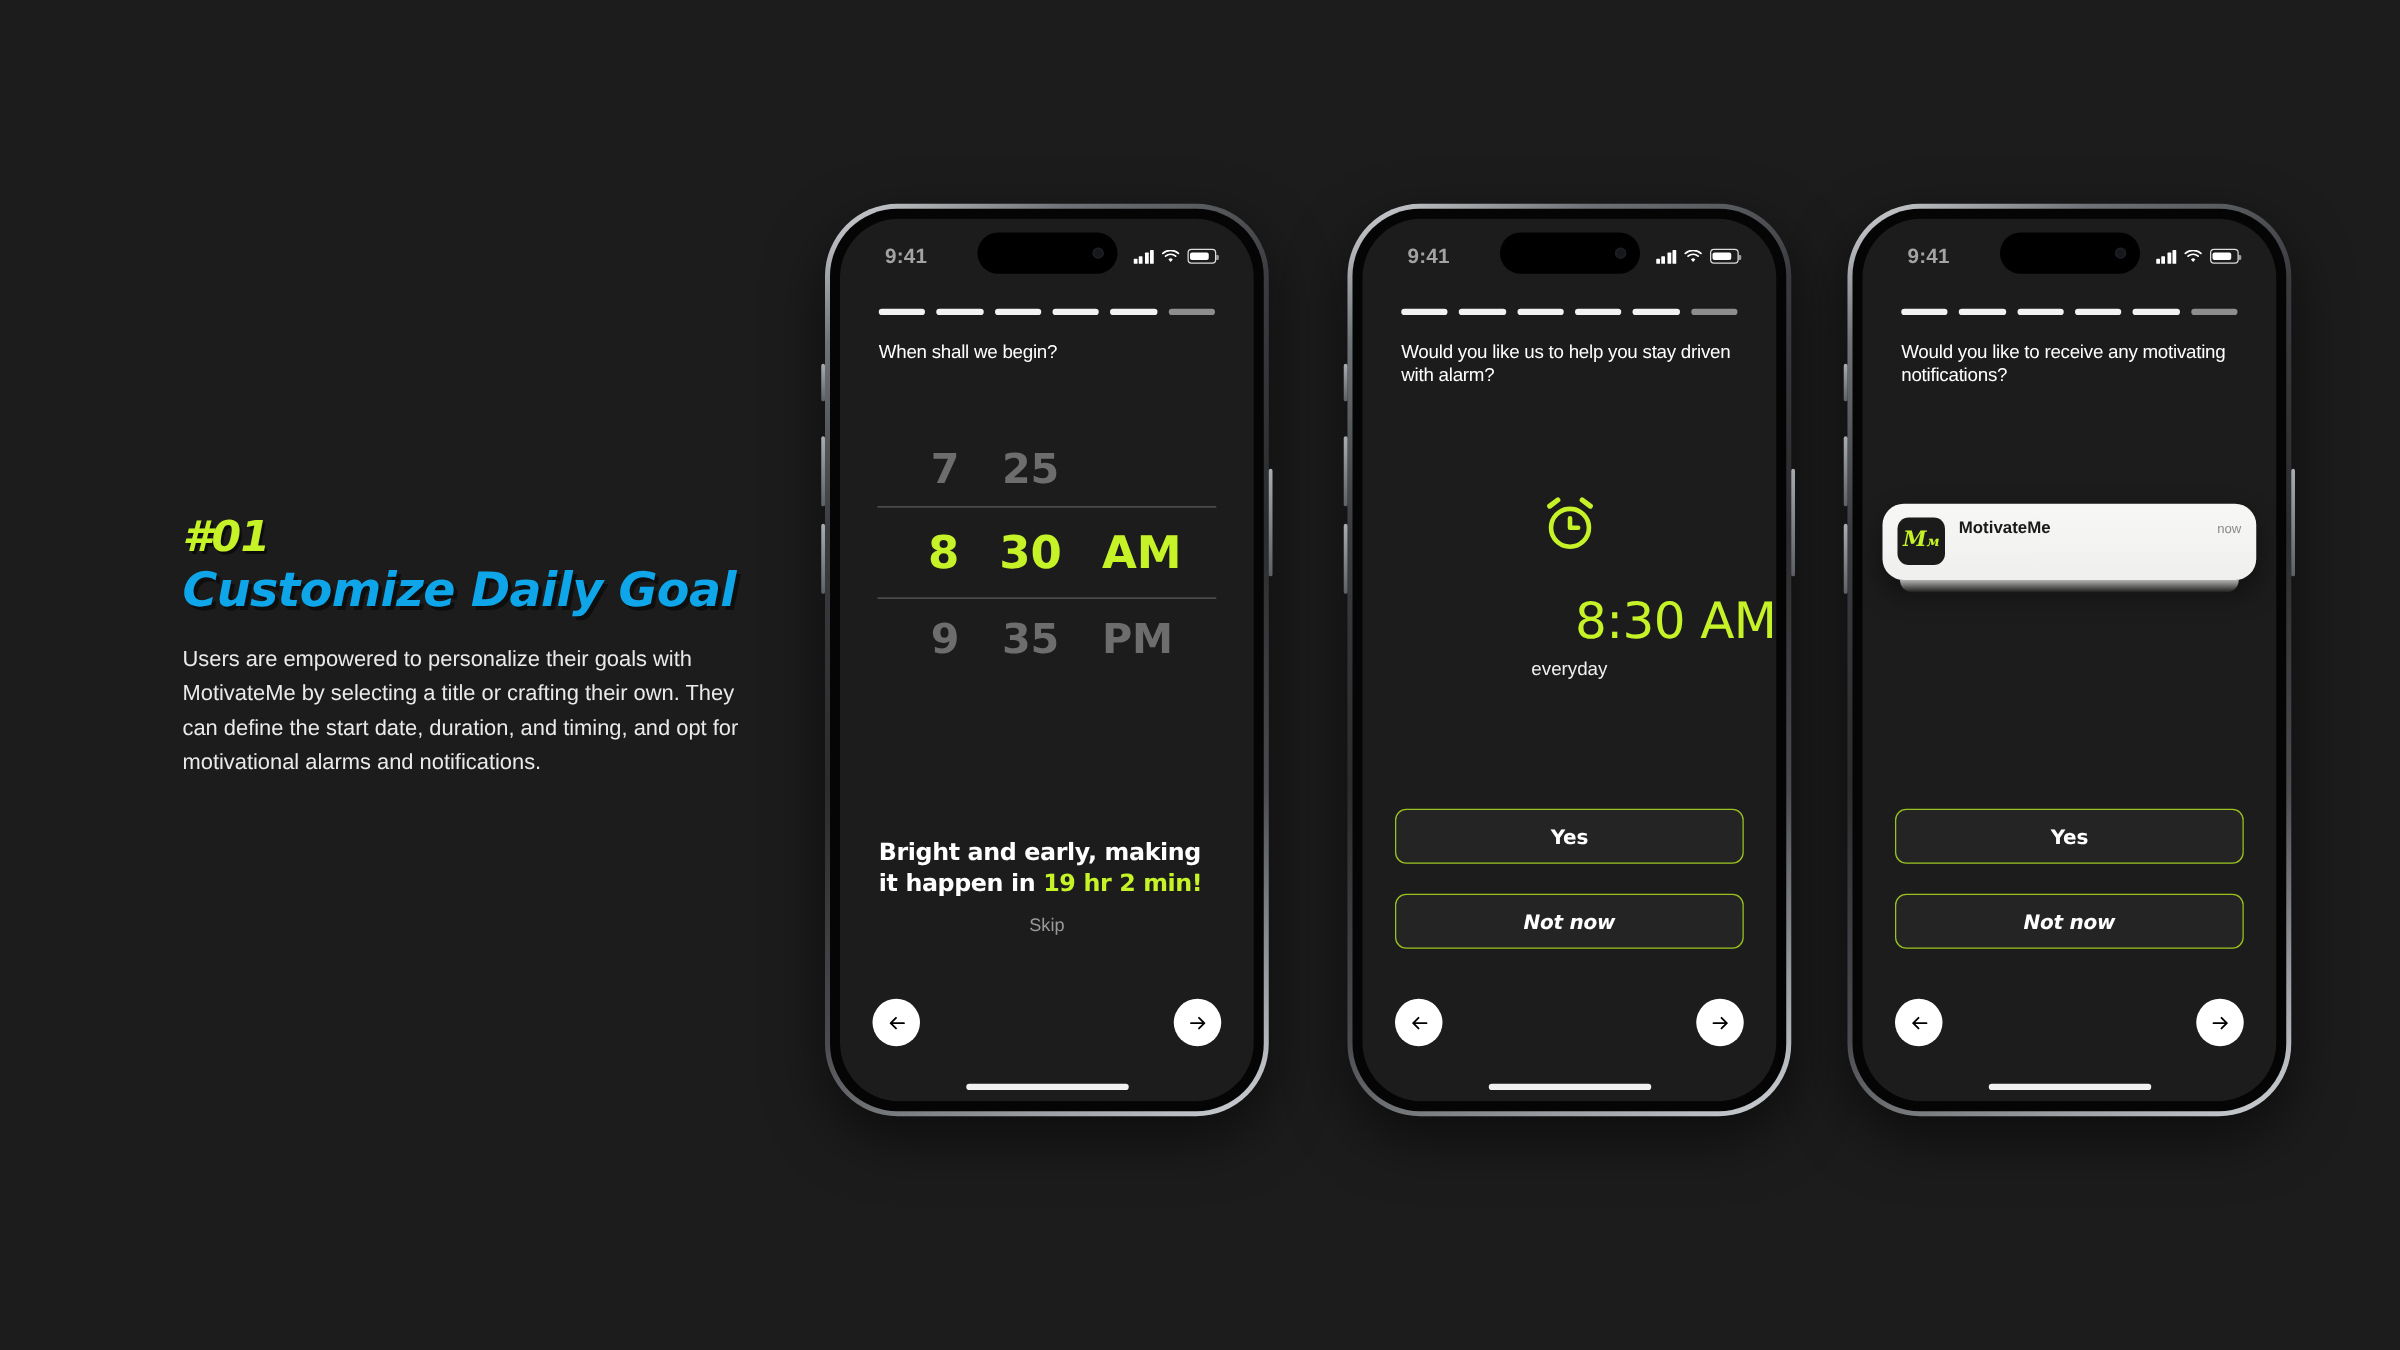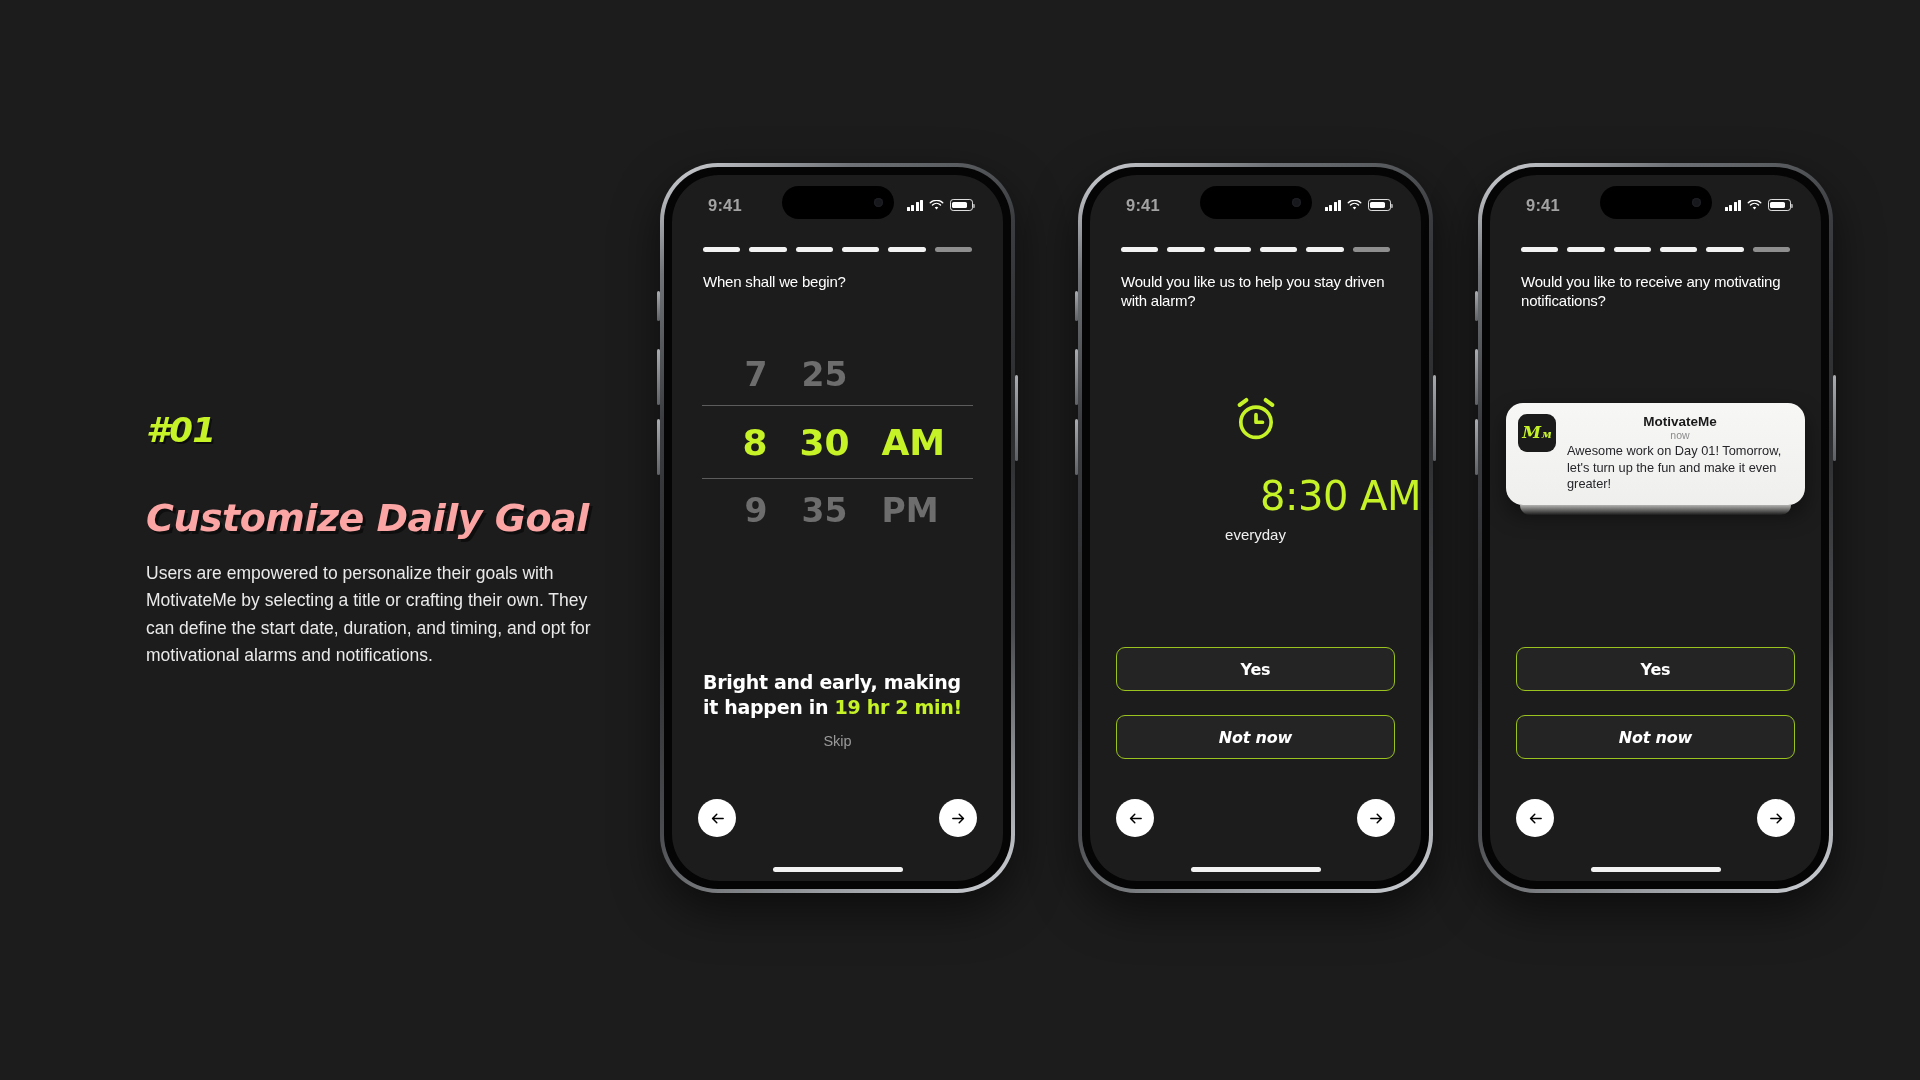--- a/index.html
+++ b/index.html
@@ -13,23 +13,22 @@
 
   
   .copy { position:absolute; left:146px; top:410px; width:470px; }
   .tag {
     font-size:34px; font-weight:700; font-style:italic;
     color:#c6f228; letter-spacing:-.5px;
     text-shadow:2px 2px 0 rgba(0,0,0,.55);
     font-family:"DejaVu Sans", sans-serif;
   }
   .headline {
-    margin-top:46px;
     font-size:38px; font-weight:700; font-style:italic;
-    color:#fca5a5; letter-spacing:-.5px; white-space:nowrap;
+    color:#0ea5e9; letter-spacing:-.5px; white-space:nowrap;
     text-shadow:3px 3px 0 rgba(0,0,0,.5);
     font-family:"DejaVu Sans", sans-serif;
   }
   .body-copy {
     margin-top:20px; font-size:17.5px; line-height:1.56;
     color:#eaeaea; font-weight:400; max-width:460px;
   }
 
   
   .phone {
@@ -142,21 +141,21 @@
     opacity:.85;
   }
   .app-icon {
     width:38px; height:38px; border-radius:9px; background:#1b1b1b;
     display:flex; align-items:baseline; justify-content:center;
     flex-shrink:0; padding-top:10px;
   }
   .app-icon b { color:#c6f228; font-size:17px; font-style:italic; font-weight:700; font-family:"DejaVu Serif", serif; line-height:1; }
   .app-icon i { color:#c6f228; font-size:11px; font-style:italic; font-weight:700; font-family:"DejaVu Serif", serif; line-height:1; }
   .notif-body { flex:1; min-width:0; }
-  .notif-top { display:flex; align-items:center; justify-content:space-between;flex-direction:column; }
+  .notif-top { display:flex; align-items:flex-end; justify-content:space-between; }
   .notif-title { font-size:13.5px; font-weight:700; color:#1a1a1a; }
   .notif-time { font-size:10.5px; color:#8b8b8b; }
   .notif-msg { margin-top:2px; font-size:12.8px; line-height:1.3; color:#26262a; }
 
   
   .actions { position:absolute; left:26px; right:26px; bottom:122px; }
   .btn {
     height:44px; border-radius:9px; border:1.4px solid #9bc31f;
     background:#242424; color:#fff; font-size:16px; font-weight:700;
     display:flex; align-items:center; justify-content:center;
@@ -394,21 +393,20 @@
           <div class="notif">
             <div class="app-icon">
               <b>M</b>
                 <i>м</i>
             </div>
             <div class="notif-body">
               <div class="notif-top">
                 <span class="notif-title">MotivateMe</span>
                 <span class="notif-time">now</span>
               </div>
-              <div class="notif-msg">Awesome work on Day 01! Tomorrow, let's turn up the fun and make it even greater!</div>
             </div>
           </div>
           <div class="notif-shadow2"></div>
         </div>
 
         <div class="actions">
           <div class="btn">Yes</div>
           <div class="btn">Not now</div>
         </div>
 

